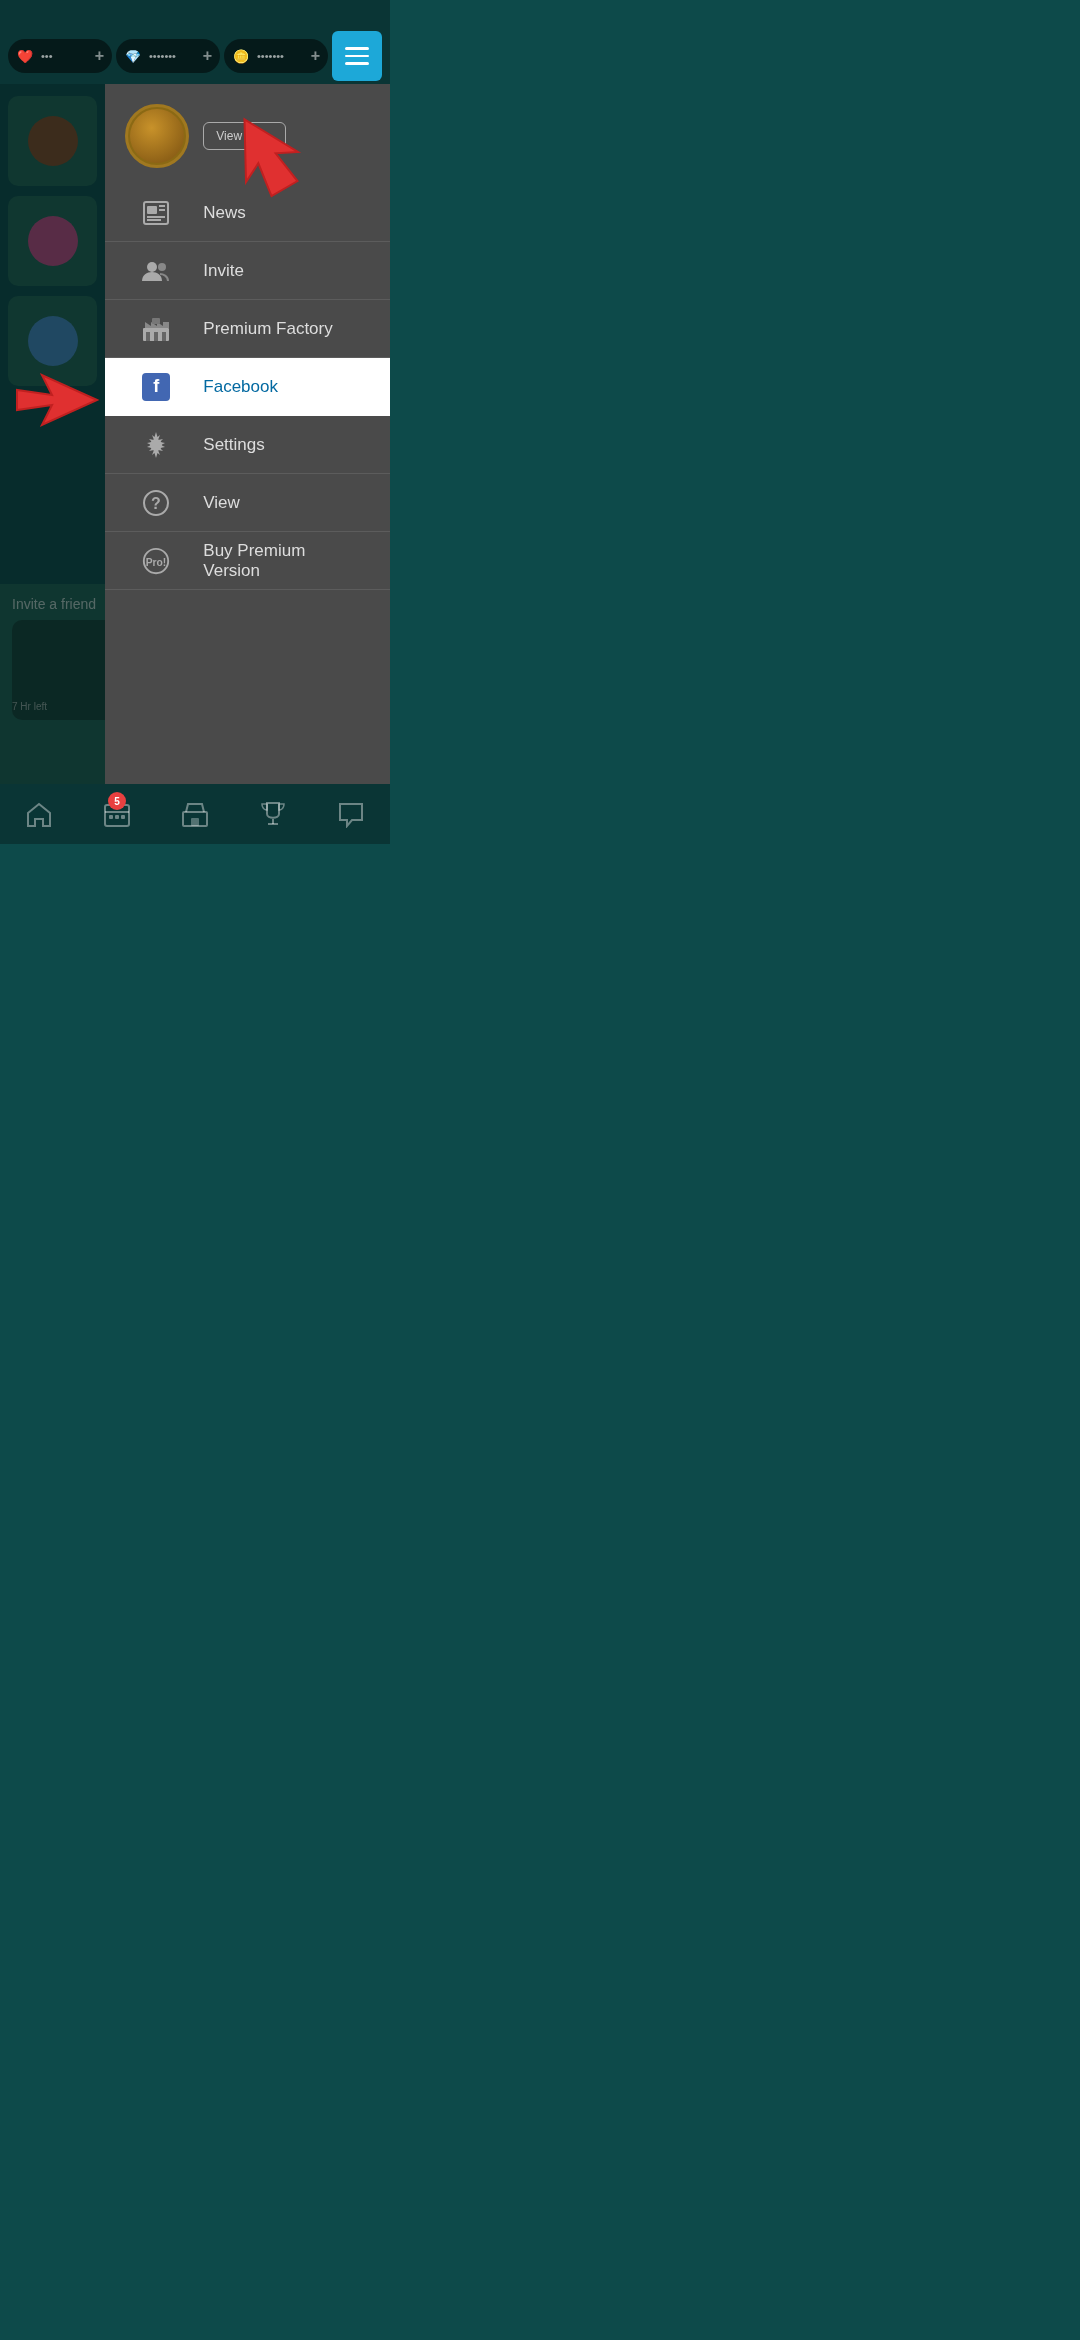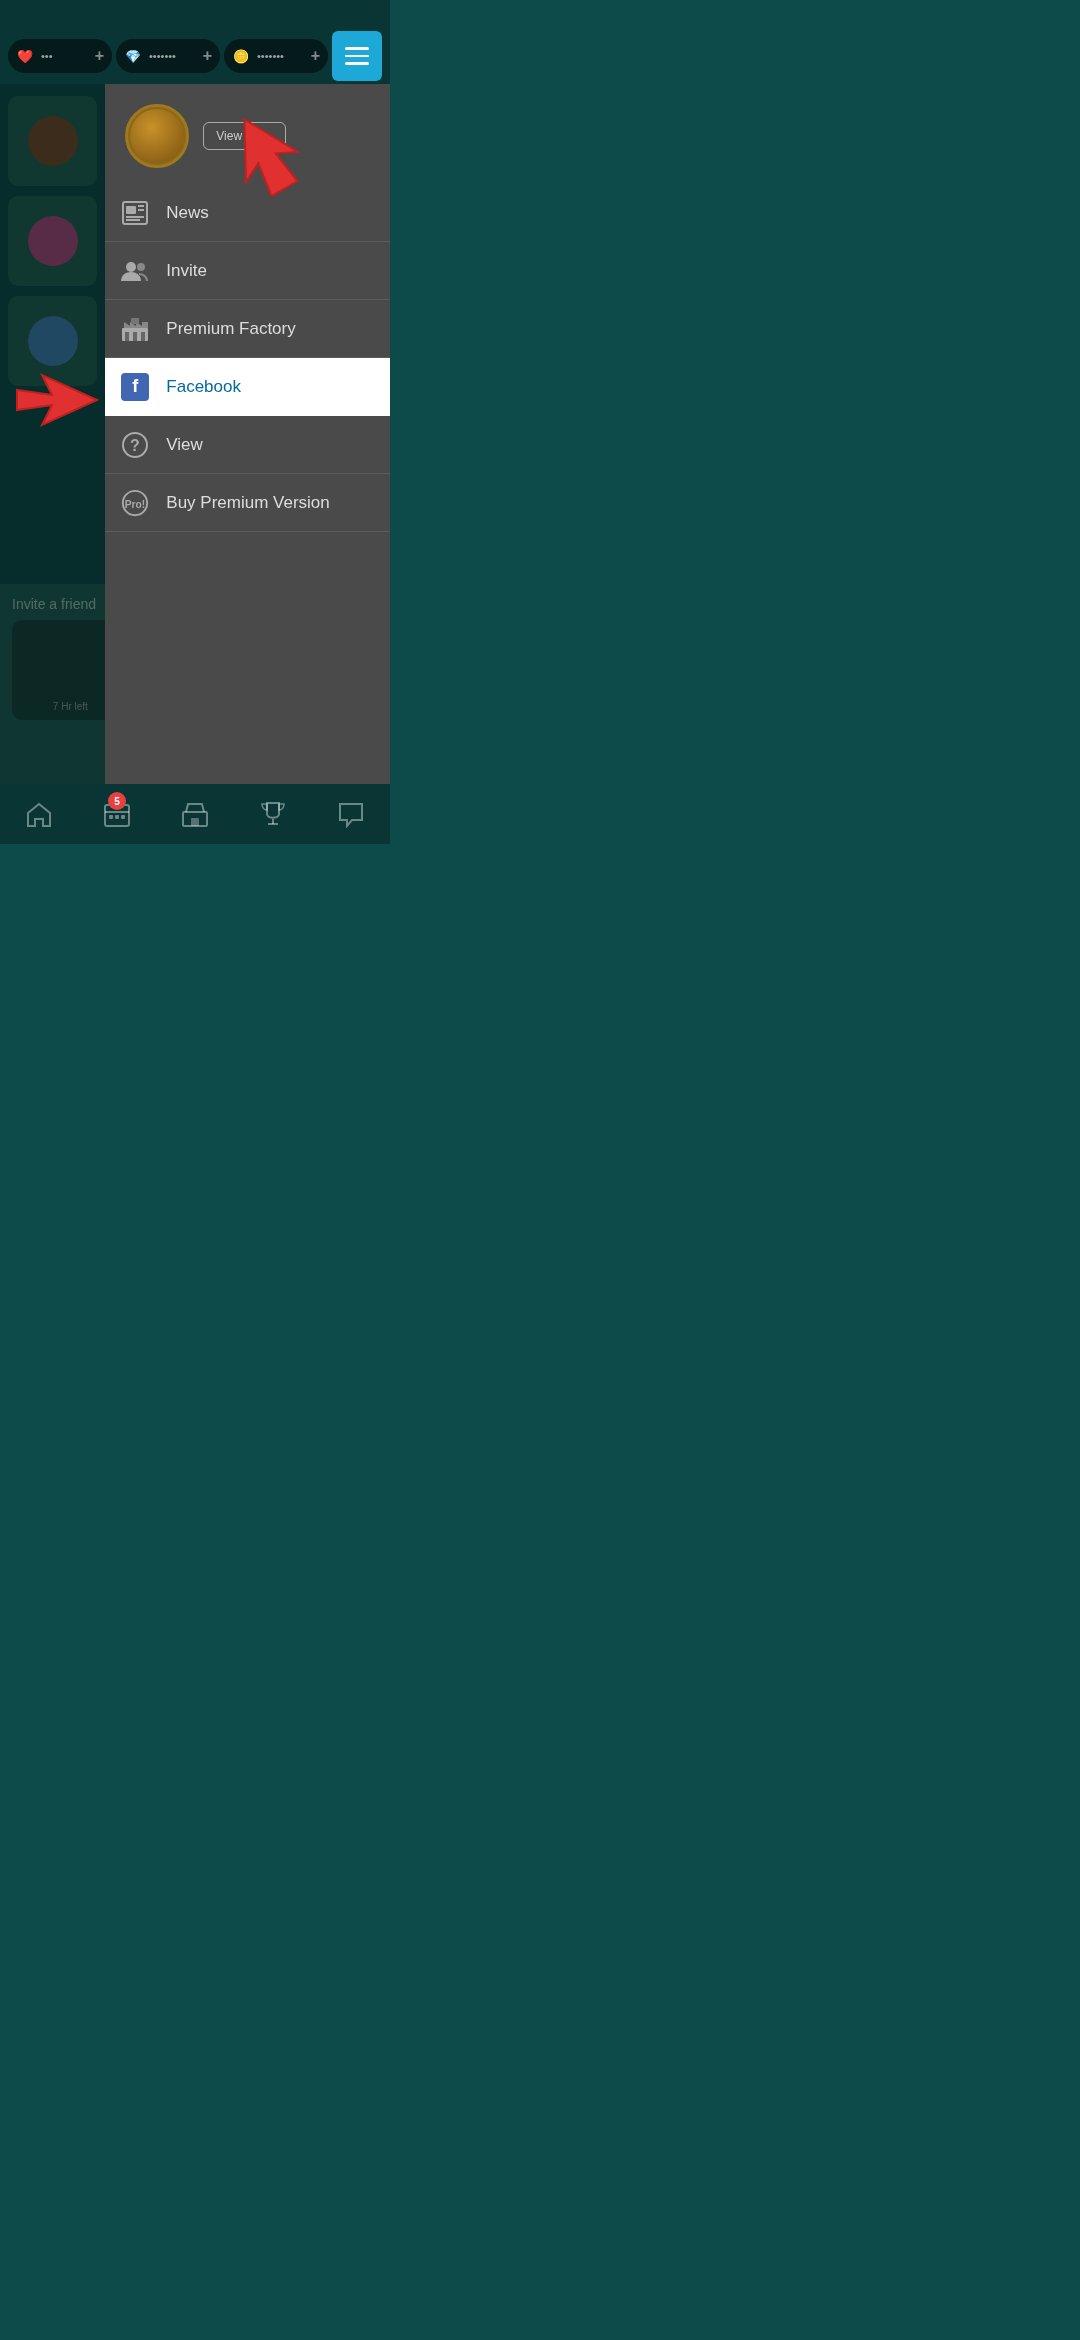--- a/index.html
+++ b/index.html
@@ -156,23 +156,23 @@
 
     
     .menu-items {
       flex: 1;
       overflow-y: auto;
     }
 
     .menu-item {
       display: flex;
       align-items: center;
-      padding: 0 15px;
+      padding: 0 36px;
       height: 58px;
-      gap: 16px;
+      gap: 32px;
       border-bottom: 1px solid rgba(255,255,255,0.1);
       cursor: pointer;
       background: #4a4a4a;
     }
 
     .menu-item.highlighted {
       background: #ffffff;
     }
 
     .menu-item.highlighted .menu-label {
@@ -316,21 +316,20 @@
       gap: 8px;
     }
 
     .bottom-card {
       flex: 1;
       background: rgba(0,0,0,0.25);
       border-radius: 10px;
       height: 100px;
       display: flex;
       flex-direction: column;
-      align-items: center;
       justify-content: flex-end;
       padding-bottom: 8px;
     }
 
     .bottom-card-label {
       color: rgba(255,255,255,0.4);
       font-size: 10px;
     }
 
     
@@ -468,20 +467,29 @@
       <span class="menu-label">Premium Factory</span>
     </div>
 
     <div class="menu-item highlighted">
       <div class="menu-icon">
         <div class="fb-icon">f</div>
       </div>
       <span class="menu-label">Facebook</span>
     </div>
 
+    <div class="menu-item">
+      <div class="menu-icon">
+        <svg width="28" height="28" viewBox="0 0 28 28" fill="none">
+          <circle cx="14" cy="14" r="5" stroke="#aaa" stroke-width="2"></circle>
+          <path d="M14 1 L15.5 6 L18 4 L16 9 L21 8 L18 11 L23 12 L19 14 L23 16 L18 17 L21 20 L16 19 L18 24 L15.5 22 L14 27 L12.5 22 L10 24 L12 19 L7 20 L10 17 L5 16 L9 14 L5 12 L10 11 L7 8 L12 9 L10 4 L12.5 6 Z" fill="#aaa"></path>
+        </svg>
+      </div>
+      <span class="menu-label">Settings</span>
+    </div>
 
     <div class="menu-item">
       <div class="menu-icon">
         <svg width="26" height="26" viewBox="0 0 26 26" fill="none">
           <circle cx="13" cy="13" r="12" stroke="#aaa" stroke-width="2"></circle>
           <text x="13" y="19" text-anchor="middle" font-size="16" fill="#aaa" font-weight="bold">?</text>
         </svg>
       </div>
       <span class="menu-label">View</span>
     </div>

